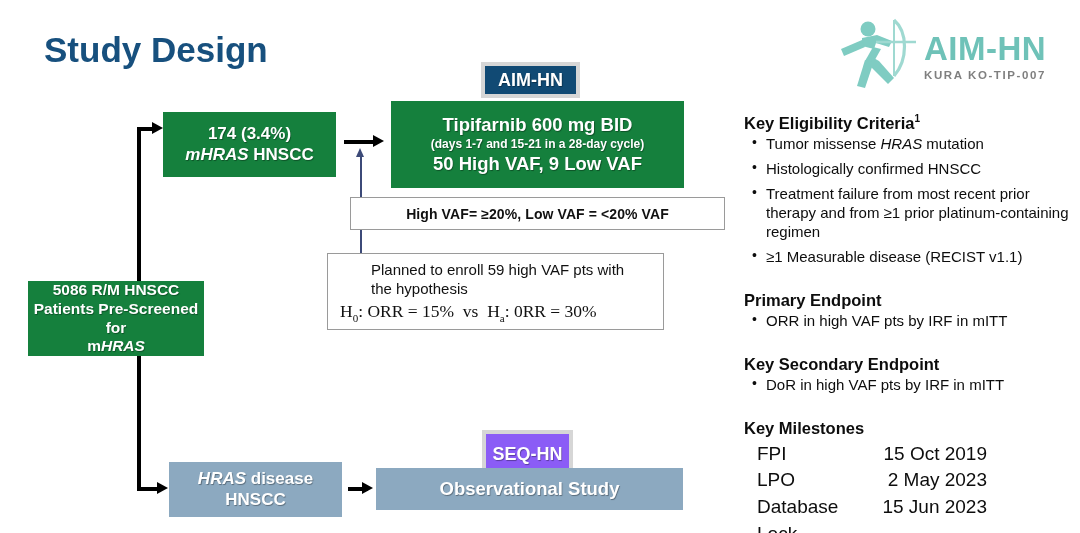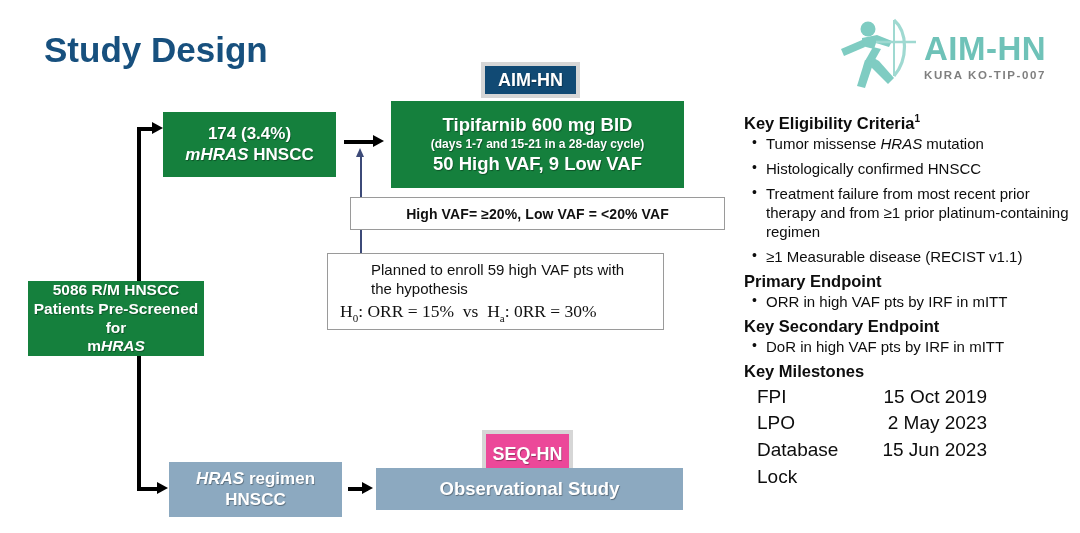--- a/index.html
+++ b/index.html
@@ -122,21 +122,21 @@
     font-size: 18px;
     border: 4px solid #D6D6D6;
     text-shadow: 0.8px 0.8px 0.8px rgba(0,0,0,0.35);
   }
   #badge-aimhn {
     left: 481px; top: 62px; width: 99px; height: 36px;
     background: #114A74;
   }
   #badge-seqhn {
     left: 482px; top: 430px; width: 91px; height: 48px;
-    background: #ec4899;
+    background: #8b5cf6;
   }
 
   
   .callout {
     position: absolute;
     box-sizing: border-box;
     background: #ffffff;
     border: 1.4px solid #9A9A9A;
     color: #111111;
   }
@@ -186,21 +186,21 @@
 
   
   #info-panel {
     position: absolute;
     left: 744px; top: 113px; width: 330px;
     color: #0D0D0D;
   }
   .sec-head {
     font-size: 16.5px;
     font-weight: bold;
-    margin-top: 5px;
+    margin-top: 24px;
     line-height: 1.15;
   }
   .sec-head:first-child { margin-top: 0; }
   .sec-head sup { font-size: 10px; font-weight: bold; }
   ul.bullets {
     list-style: none;
     margin: 2px 0 0 0;
     padding: 0;
   }
   ul.bullets li {
@@ -293,21 +293,21 @@
     <div>50 High VAF, 9 Low VAF</div>
   </div>
 
   <div id="box-prescreen" class="box navy">
     <div>5086 R/M HNSCC</div>
     <div>Patients Pre-Screened for</div>
     <div><span>m</span><span class="i">HRAS</span></div>
   </div>
 
   <div id="box-wildtype" class="box steel">
-    <div><span class="i">HRAS</span><span> regimen</span></div>
+    <div><span class="i">HRAS</span><span> disease</span></div>
     <div>HNSCC</div>
   </div>
 
   <div id="box-observational" class="box steel">Observational Study</div>
 
   <div id="callout-vaf" class="callout">High VAF= ≥20%, Low VAF = &lt;20% VAF</div>
 
   <div id="callout-hypothesis" class="callout">
     <div class="line-a">Planned to enroll 59 high VAF pts with</div>
     <div class="line-a">the hypothesis</div>

